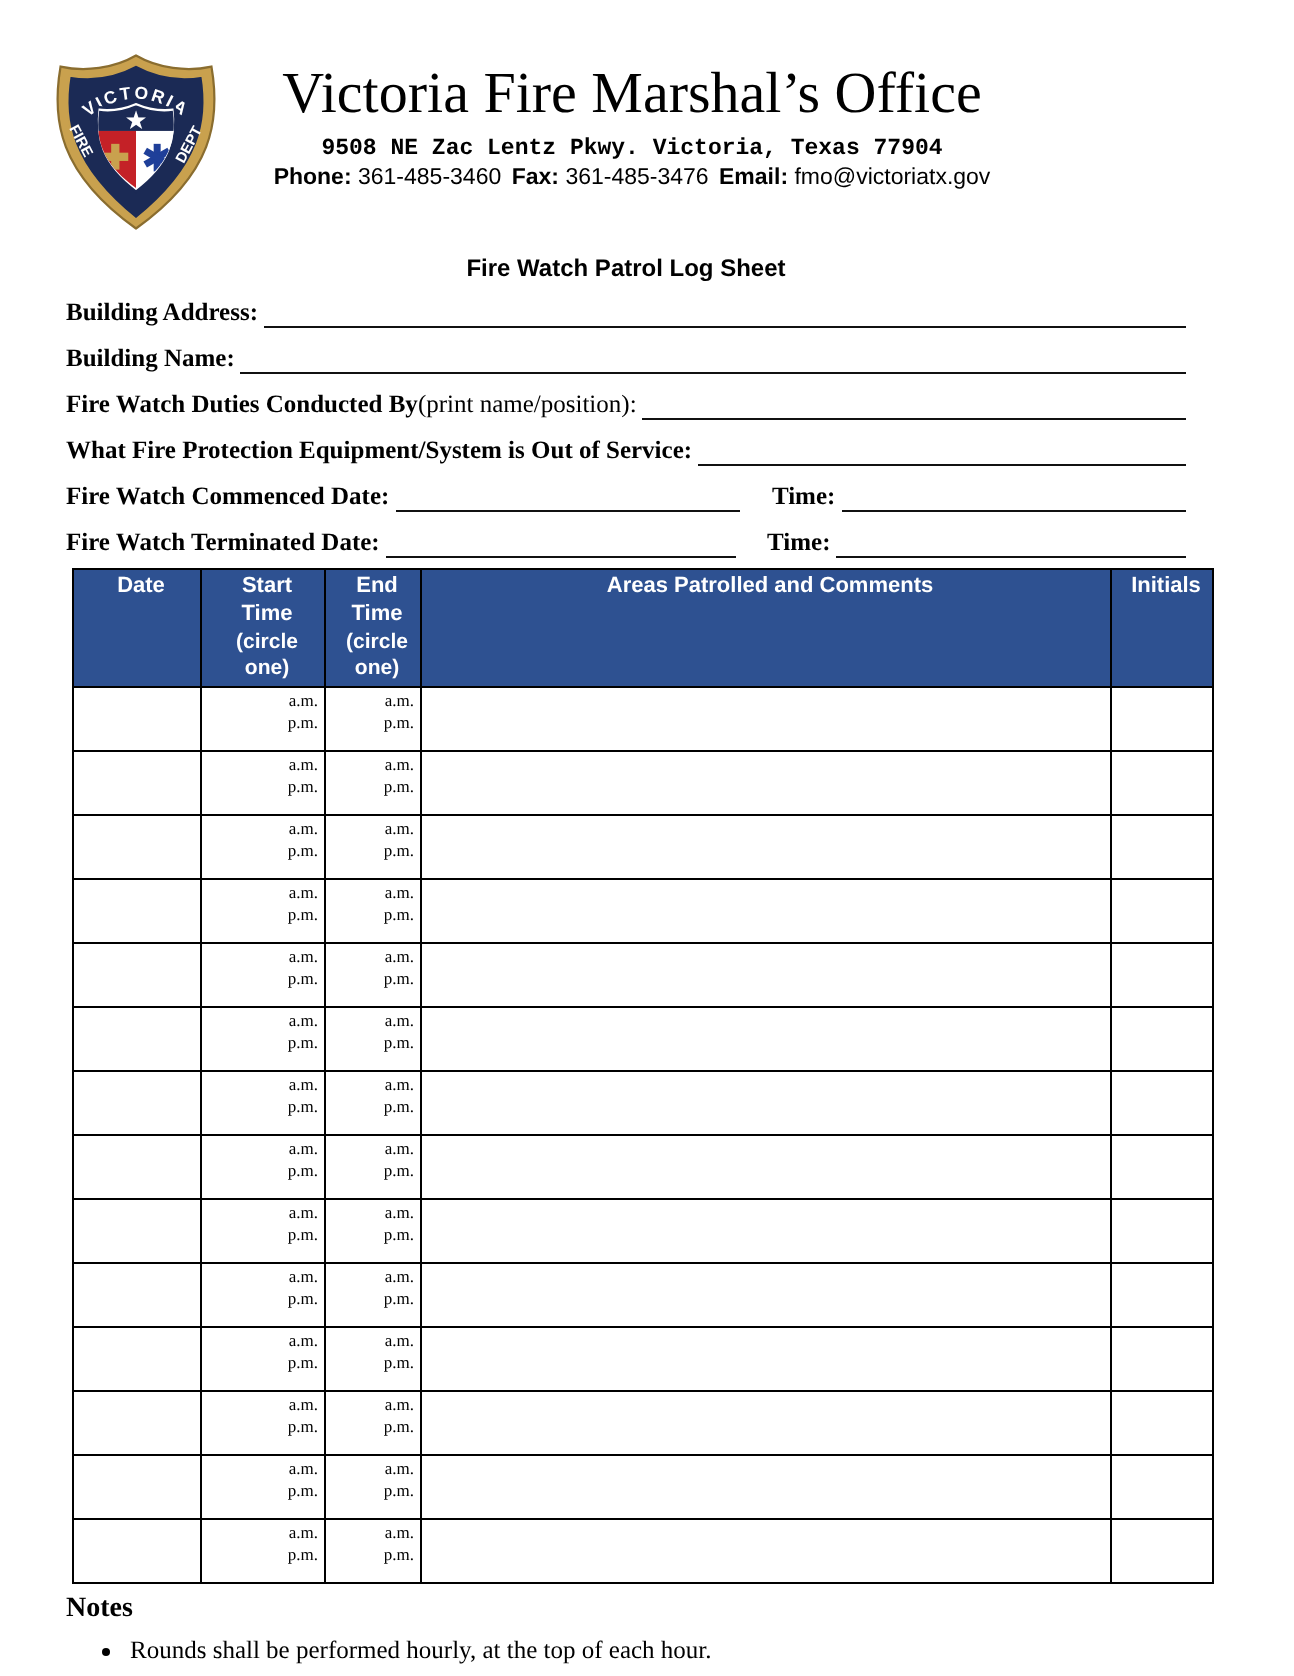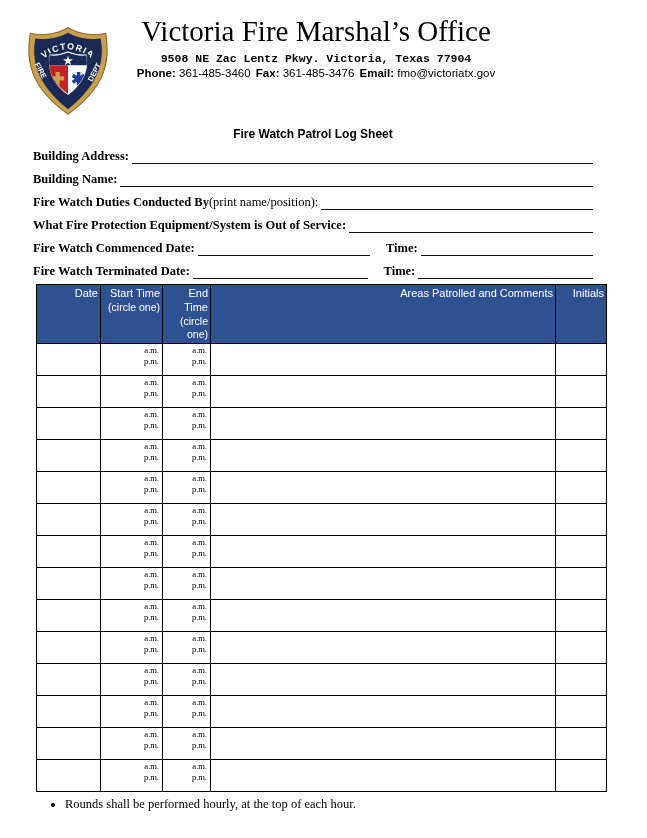--- a/index.html
+++ b/index.html
@@ -13,21 +13,21 @@
   
   .logo{position:absolute;left:22px;top:24px;width:92px;height:94px;}
   .badge-gold{fill:var(--badge-gold);stroke:var(--badge-gold-dark);stroke-width:1.2;}
   .badge-navy{fill:var(--badge-navy);stroke:var(--badge-gold);stroke-width:1;}
   .badge-white-shield{fill:#fff;stroke:var(--badge-navy);stroke-width:1.4;}
   .badge-band{fill:var(--badge-navy);}
   .badge-red{fill:var(--badge-red);}
   .badge-ems{fill:var(--badge-ems);}
   .badge-text{fill:#fff;font-family:"Liberation Sans",sans-serif;font-weight:bold;}
   .badge-cross{fill:var(--badge-gold);}
-  .header-text{position:absolute;left:0;top:16px;width:632px;text-align:center;}
+  .header-text{position:absolute;left:0;top:32px;width:632px;text-align:center;}
   .org-name{font-family:"Liberation Serif",serif;font-size:29px;line-height:1.05;}
   .org-address{font-family:Liberation Mono, monospace;font-size:11.5px;font-weight:bold;margin-top:6px;}
   .org-contact{font-family:"Liberation Sans",sans-serif;font-size:11.5px;margin-top:2px;}
   .org-contact b{margin-left:2px;}
   .org-contact b:first-child{margin-left:0;}
   
   .content{position:absolute;left:33px;top:127px;width:560px;}
   .form-title{
     text-align:center;font-family:"Liberation Sans",sans-serif;
     font-weight:bold;font-size:12px;margin:0 0 7px 0;
@@ -40,22 +40,22 @@
   .fill{flex:1;border-bottom:1.4px solid #111;margin-left:3px;height:13px;}
   .fill.mid{margin-right:2px;}
   .time-label{margin-left:14px;}
   
   .log-table{
     border-collapse:collapse;table-layout:fixed;width:570px;
     margin:5px 0 0 3px;
   }
   .log-table th{
     background:var(--header-bg);color:#fff;
-    font-family:"Liberation Sans",sans-serif;font-size:11px;font-weight:normal;
-    text-align:right;vertical-align:top;padding:2px 2px 2px 6px;
+    font-family:"Liberation Sans",sans-serif;font-size:11px;font-weight:bold;
+    text-align:center;vertical-align:top;padding:2px 2px 2px 6px;
     border:1px solid #000;height:30px;line-height:1.25;
   }
   .th-sub{display:block;font-size:10.5px;}
   .log-table td{
     border:1px solid #000;height:29px;vertical-align:top;padding:1px 2px;
   }
   .ampm{
     font-family:"Liberation Serif",serif;font-size:8.5px;line-height:1.3;
     text-align:right;padding-right:1px;
   }
@@ -369,18 +369,19 @@
               <div class="ampm">a.m.</div>
               <div class="ampm">p.m.</div>
             </td>
             <td></td>
             <td></td>
           </tr>
         </tbody>
     </table>
 
     <div class="notes">
+      <div class="notes-title">Notes</div>
       <ul id="notes-list">
           <li>Rounds shall be performed hourly, at the top of each hour.</li>
         </ul>
     </div>
   </div>
 </div>
 
 </body></html>

